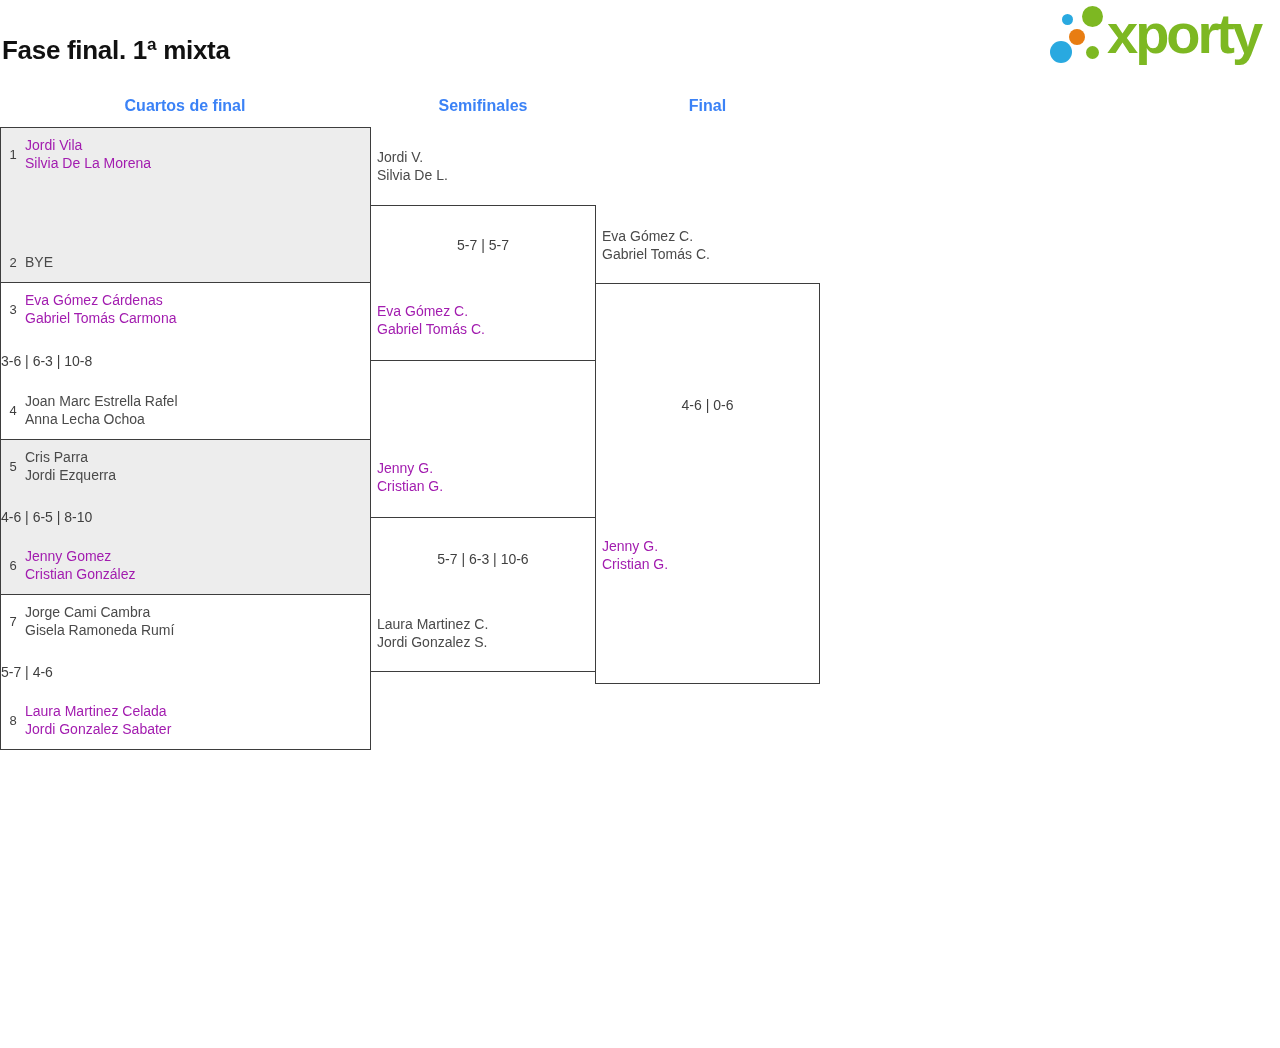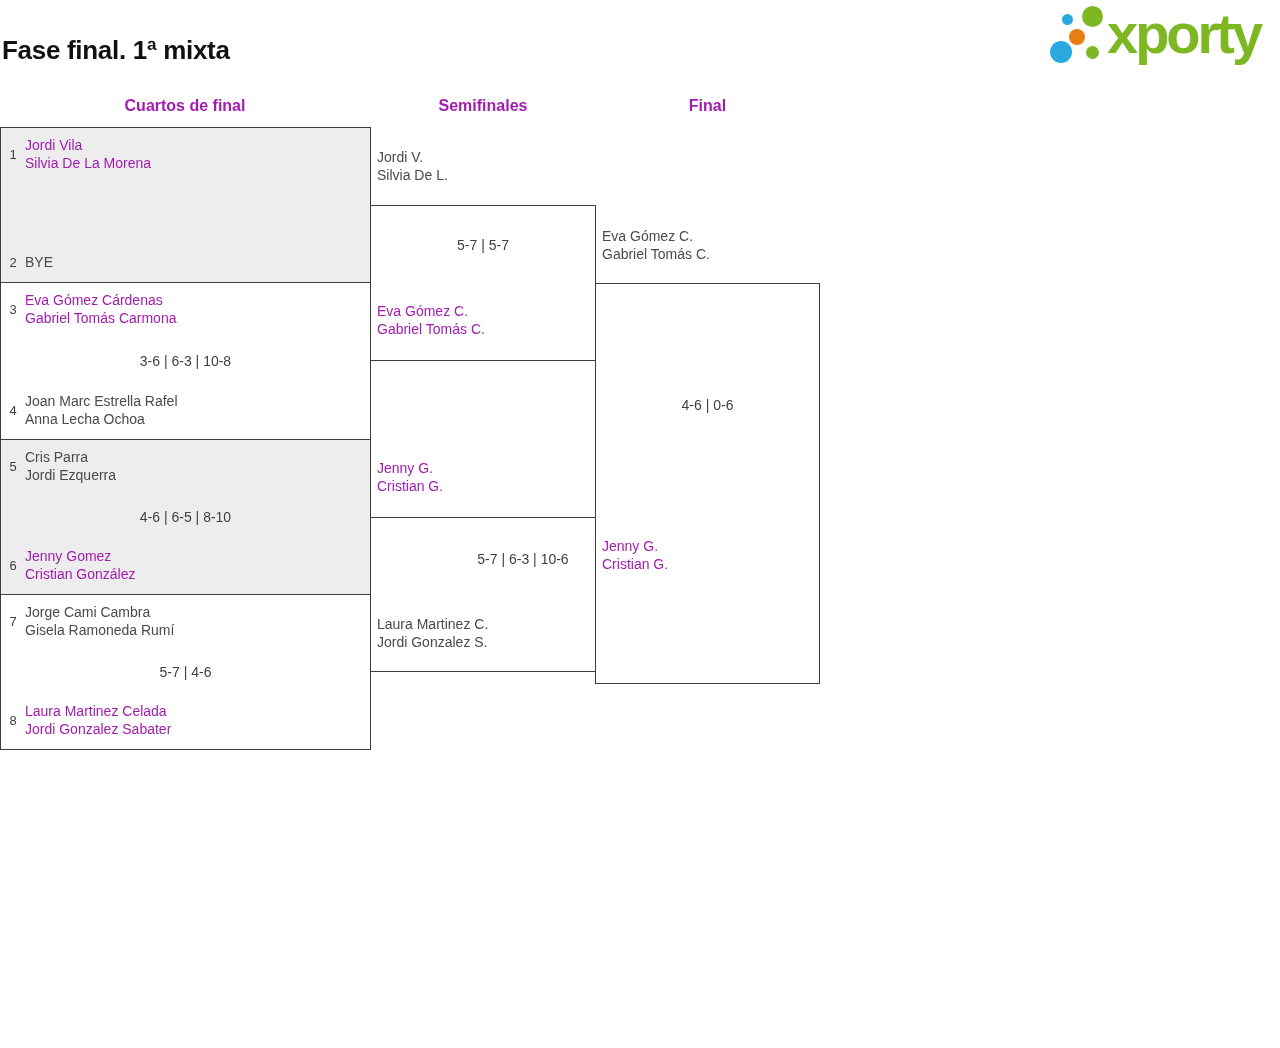--- a/index.html
+++ b/index.html
@@ -30,21 +30,21 @@
   .dot.blue-large { left:5px;  top:38px; width:22px; height:22px; }
   .dot.green-small{ left:41px; top:43px; width:13px; height:13px; }
   .logo-text {
     position:absolute; left:62px; top:3px;
     font-size:56px; font-weight:700; letter-spacing:-3px; line-height:1;
   }
 
   
   .col-header {
     position:absolute; top:97px; font-size:16px; font-weight:700;
-    color:#a21caf; text-align:center;
+    color:#3b82f6; text-align:center;
   }
   .col-header.qf { left:0; width:370px; }
   .col-header.sf { left:370px; width:226px; }
   .col-header.fi { left:595px; width:225px; }
 
   
   .qf-col {
     position:absolute; left:0; top:127px; width:371px; height:623px;
     box-sizing:border-box; border:1px solid #3d3d3d; background:#fff;
     display:flex; flex-direction:column;
@@ -56,37 +56,37 @@
 
   .team { position:absolute; left:0; right:8px; display:flex; align-items:center; }
   .team.top { top:8px; }
   .team.bottom { bottom:11px; }
   .seed { flex:none; width:24px; text-align:center; font-size:13px; color:#3f3f3f; }
   .names { font-size:14px; line-height:18px; color:#4a4a4a; }
   .winner .names, .adv-team.winner { font-weight:400; color:#a21caf; }
 
   .qf-score {
     position:absolute; left:0; width:100%; top:50%; transform:translateY(-50%);
-    text-align:center; font-size:14px; color:#3f3f3f;
+    text-align:left; font-size:14px; color:#3f3f3f;
   }
 
   
   .box {
     position:absolute; box-sizing:border-box; border:1px solid #3d3d3d;
     background:transparent;
   }
   .box.sf1 { left:370px; top:205px; width:226px; height:156px; }
   .box.sf2 { left:370px; top:517px; width:226px; height:155px; }
   .box.fin { left:595px; top:283px; width:225px; height:401px; }
   .box-score {
     position:absolute; left:0; width:100%; text-align:center;
     font-size:14px; color:#3f3f3f;
   }
   .box.sf1 .box-score { top:31px; }
-  .box.sf2 .box-score { top:33px;padding-left:40px; }
+  .box.sf2 .box-score { top:33px; }
   .box.fin .box-score { top:113px; }
 
   .adv-team { position:absolute; font-size:14px; line-height:18px; color:#4a4a4a; }
   .adv-team.sf1-top { left:377px; top:148px; }
   .adv-team.sf1-bot { left:377px; top:302px; }
   .adv-team.sf2-top { left:377px; top:459px; }
   .adv-team.sf2-bot { left:377px; top:615px; }
   .adv-team.fin-top { left:602px; top:227px; }
   .adv-team.fin-bot { left:602px; top:537px; }
 </style>

